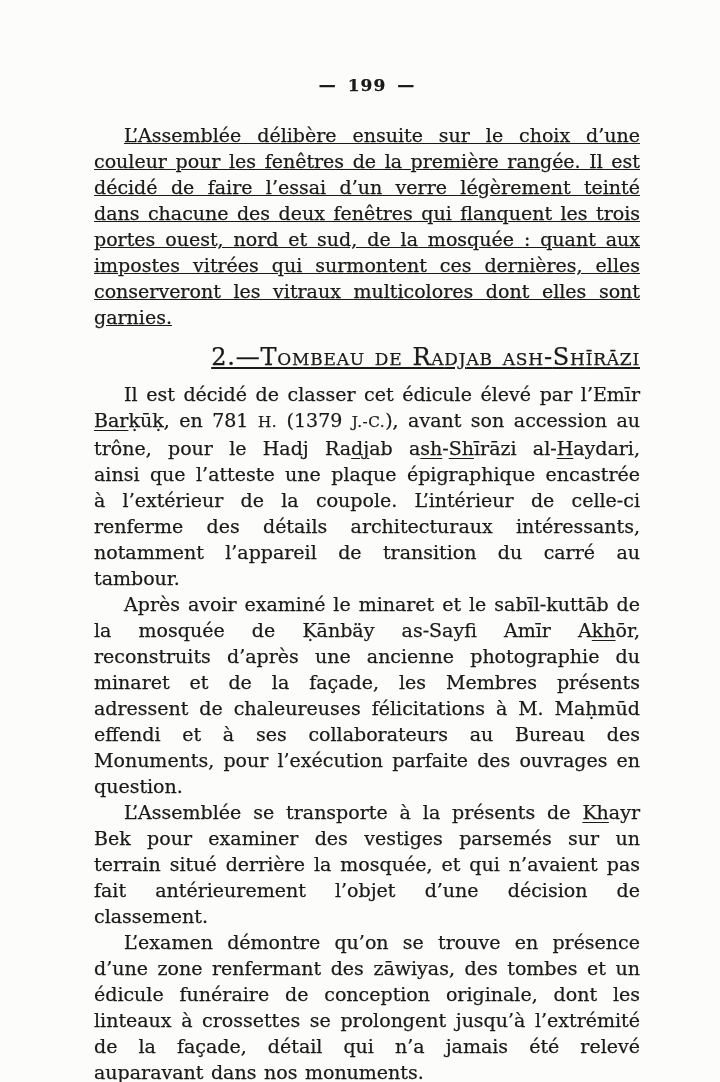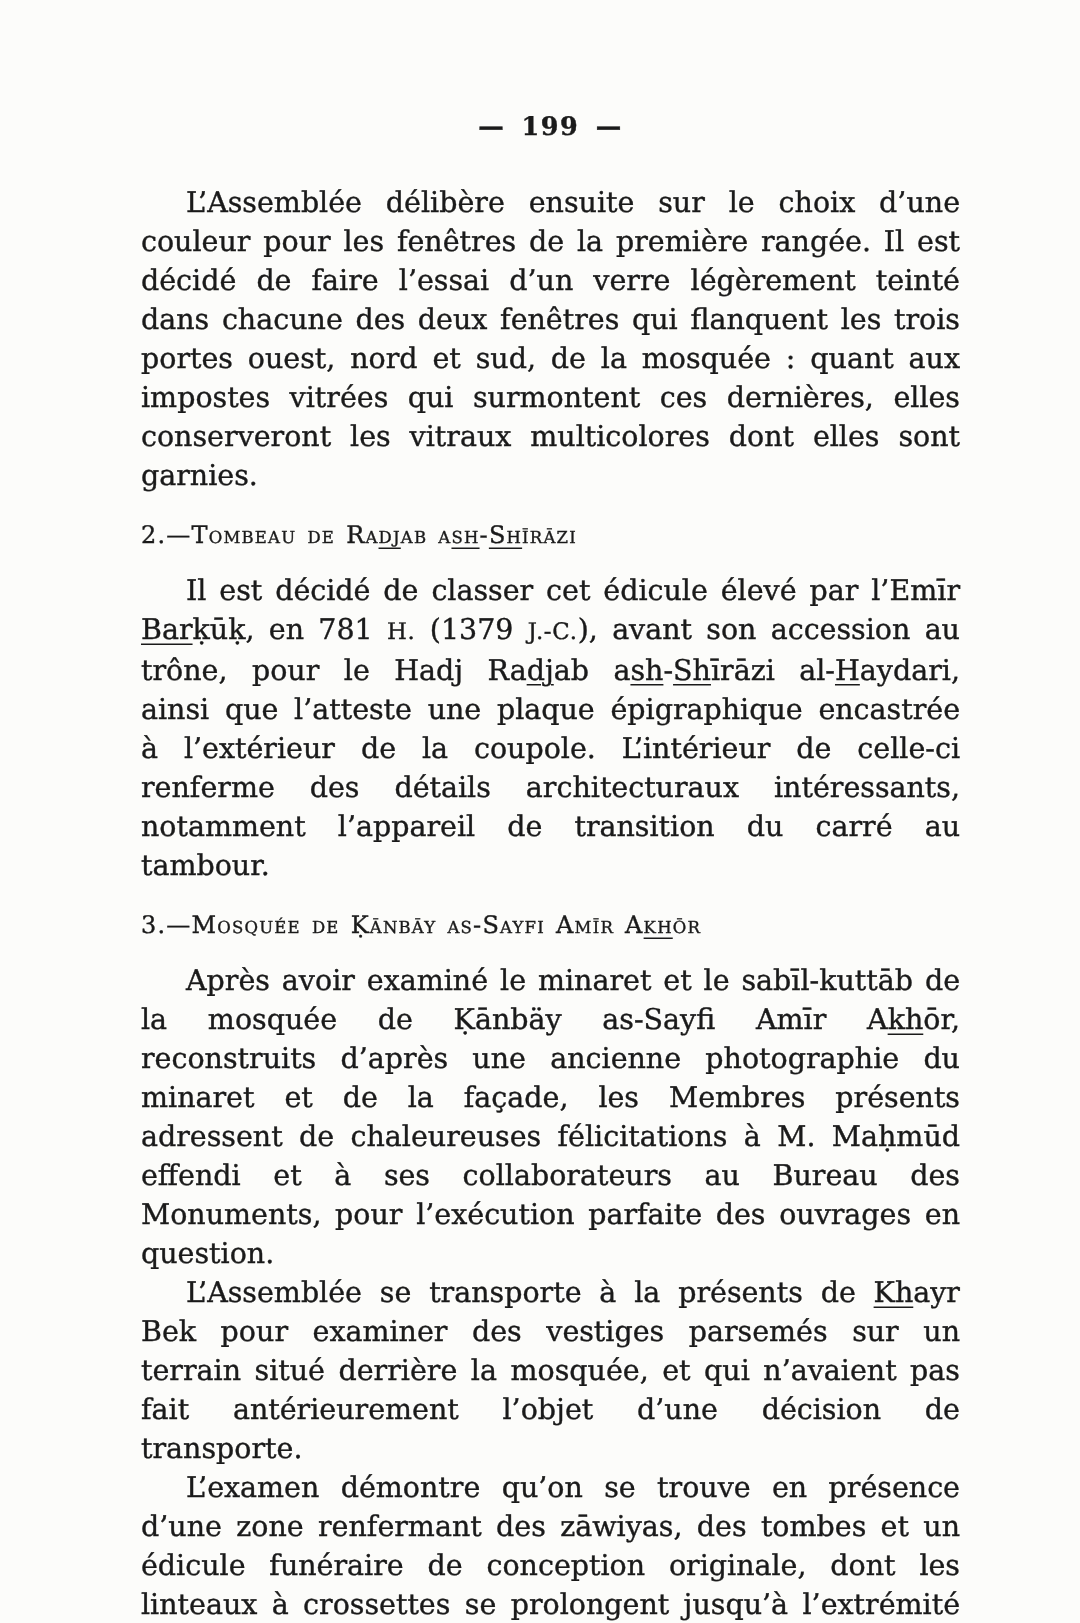--- a/index.html
+++ b/index.html
@@ -31,30 +31,32 @@
     line-height: 22px;
     letter-spacing: 1px;
     word-spacing: 4px;
   }
   p.para {
     margin: 0;
     text-indent: 30px;
   }
   p.intro {
     margin-top: 26px;
+    text-decoration: underline;
   }
   h2.heading {
     margin: 15px 0 12px 0;
-    text-align: left;
-    font-size: 16px;
+    text-align: right;
+    font-size: 24px;
     line-height: 24px;
     font-weight: normal;
     font-variant: small-caps;
     letter-spacing: 0.8px;
     text-indent: 0;
+    text-decoration: underline;
   }
   .u {
     text-decoration: underline;
     text-underline-offset: 2.5px;
     text-decoration-thickness: 1px;
   }
   .sc {
     font-size: 0.8em;
     letter-spacing: 0.5px;
   }
@@ -65,22 +67,21 @@
 <div class="page">
 
   <div class="page-number">— 199 —</div>
 
   <p class="para intro"><span>L’Assemblée délibère ensuite sur le choix d’une couleur pour les fenêtres de la première rangée. Il est décidé de faire l’essai d’un verre légèrement teinté dans chacune des deux fenêtres qui flanquent les trois portes ouest, nord et sud, de la mosquée : quant aux impostes vitrées qui surmontent ces dernières, elles conserveront les vitraux multicolores dont elles sont garnies.</span></p>
 
   <h2 class="heading"><span>2.—Tombeau de Ra</span><span class="u">dj</span><span>ab a</span><span class="u">sh</span><span>-</span><span class="u">Sh</span><span>īrāzi</span></h2>
 
   <p class="para"><span>Il est décidé de classer cet édicule élevé par l’Emīr </span><span class="u">Bar</span><span>ḳūḳ, en 781 </span><span class="sc">H.</span><span> (1379 </span><span class="sc">J.-C.</span><span>), avant son accession au trône, pour le Hadj Ra</span><span class="u">dj</span><span>ab a</span><span class="u">sh</span><span>-</span><span class="u">Sh</span><span>īrāzi al-</span><span class="u">H</span><span>aydari, ainsi que l’atteste une plaque épigraphique encastrée à l’extérieur de la coupole. L’intérieur de celle-ci renferme des détails architecturaux intéressants, notamment l’appareil de transition du carré au tambour.</span></p>
 
-  <h2 class="heading"><span>3.—Mosquée de Ḳānbāy as-Sayfi Amīr A</span><span class="u">kh</span><span>ōr</span></h2>
 
   <p class="para"><span>Après avoir examiné le minaret et le sabīl-kuttāb de la mosquée de Ḳānbäy as-Sayfi Amīr A</span><span class="u">kh</span><span>ōr, reconstruits d’après une ancienne photographie du minaret et de la façade, les Membres présents adressent de chaleureuses félicitations à M. Maḥmūd effendi et à ses collaborateurs au Bureau des Monuments, pour l’exécution parfaite des ouvrages en question.</span></p>
 
 
-  <p class="para"><span>L’Assemblée se transporte à la présents de </span><span class="u">Kh</span><span>ayr Bek pour examiner des vestiges parsemés sur un terrain situé derrière la mosquée, et qui n’avaient pas fait antérieurement l’objet d’une décision de transporte.</span></p>
+  <p class="para"><span>L’Assemblée se transporte à la présents de </span><span class="u">Kh</span><span>ayr Bek pour examiner des vestiges parsemés sur un terrain situé derrière la mosquée, et qui n’avaient pas fait antérieurement l’objet d’une décision de classement.</span></p>
 
   <p class="para"><span>L’examen démontre qu’on se trouve en présence d’une zone renfermant des zāwiyas, des tombes et un édicule funéraire de conception originale, dont les linteaux à crossettes se prolongent jusqu’à l’extrémité de la façade, détail qui n’a jamais été relevé auparavant dans nos monuments.</span></p>
 
 </div>
 
 </body></html>

